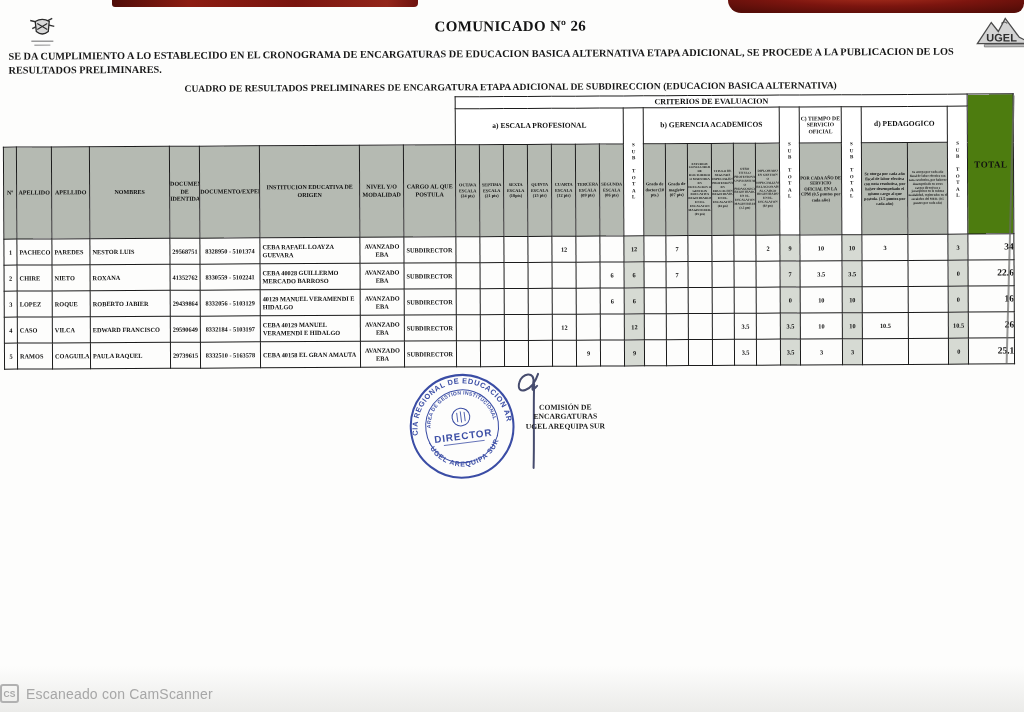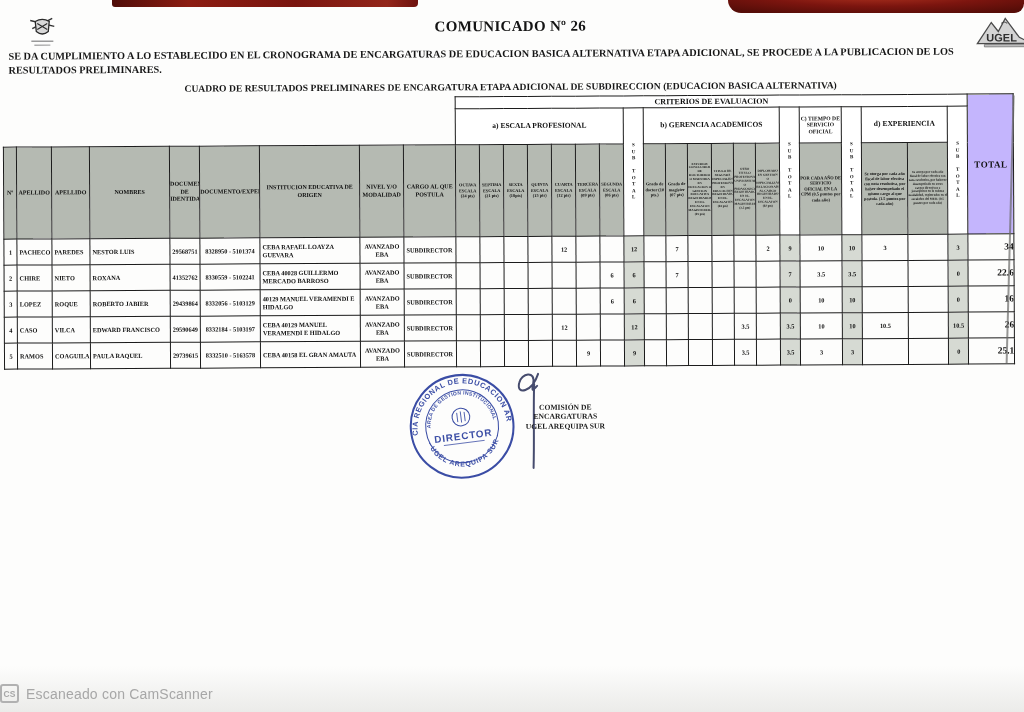--- a/index.html
+++ b/index.html
@@ -40,21 +40,21 @@
   thead tr.rA{height:12px;}
   thead tr.rB{height:36px;}
   thead tr.rC{height:92px;}
   tbody tr{height:26px;}
 
   .crit{font-size:8px;font-weight:bold;text-align:center;background:#fff;}
   .grp{font-size:7.5px;font-weight:bold;text-align:center;background:#fff;line-height:1.15;}
   .grp.sm{font-size:5.6px;}
   .sub-h{background:#fff;font-size:5px;font-weight:bold;text-align:center;
     white-space:pre-line;line-height:1.3;}
-  .total-h{background:#c4b5fd;font-size:9px;font-weight:bold;text-align:center;letter-spacing:.5px;}
+  .total-h{background:#4d7c0f;font-size:9px;font-weight:bold;text-align:center;letter-spacing:.5px;}
 
   .hgray{background:#b5bab2;font-size:6px;font-weight:bold;text-align:center;line-height:1.25;padding:1px;}
   .hgray.tiny{font-size:4.3px;line-height:1.25;}
   .hgray.micro{font-size:3.2px;line-height:1.2;text-align:center;}
   .hgray.svc{font-size:4.4px;}
   .hgray.exp1{font-size:4.1px;}
 
   tbody td{font-size:6.3px;font-weight:bold;line-height:1.15;}
   tbody td.l{text-align:left;padding-left:2px;}
   tbody td.c{text-align:center;}
@@ -170,21 +170,21 @@
           <td class="grp sm">C) TIEMPO DE SERVICIO OFICIAL</td>
           <td class="sub-h" rowspan="2">S
 U
 B
 
 T
 O
 T
 A
 L</td>
-          <td class="grp" colspan="2">d) EXPERIENCIA</td>
+          <td class="grp" colspan="2">d) PEDAGOGICO</td>
           <td class="sub-h" rowspan="2">S
 U
 B
 
 T
 O
 T
 A
 L</td>
         </tr>

